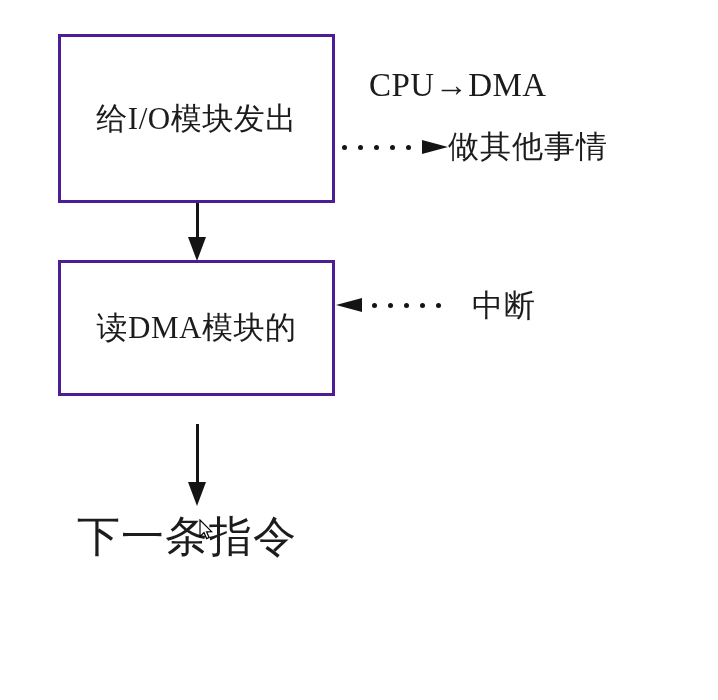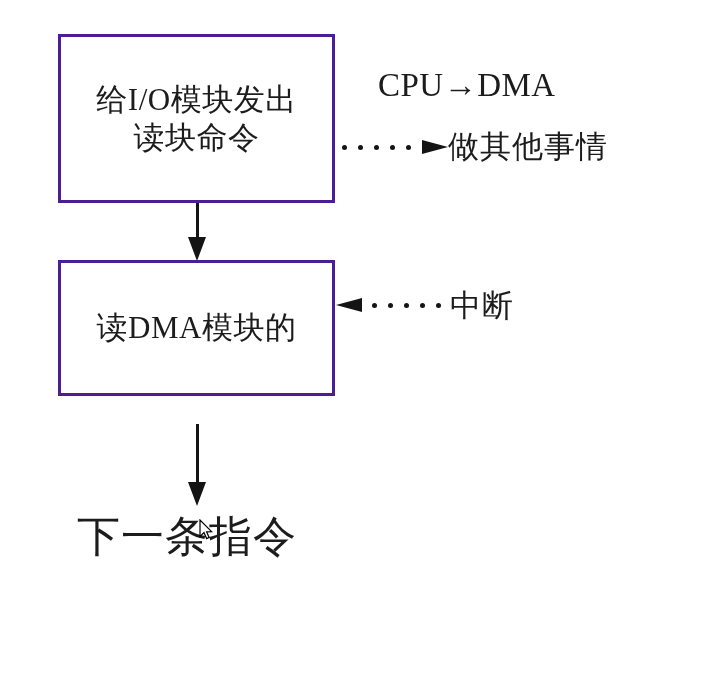--- a/index.html
+++ b/index.html
@@ -146,23 +146,23 @@
     color: #1c1c1c;
   }
   .label-latin {
     font-size: 33px;
     letter-spacing: 0.5px;
   }
   .label-cjk {
     font-size: 31px;
     letter-spacing: 1px;
   }
-  #label-cpu-to-dma { left: 378px; top: 67px; }
+  #label-cpu-to-dma { left: 369px; top: 67px; }
   #label-do-other   { left: 448px; top: 126px; }
-  #label-interrupt  { left: 450px; top: 285px; }
+  #label-interrupt  { left: 472px; top: 285px; }
   #label-dma-to-cpu { left: 369px; top: 341px; }
   #label-next-instr { left: 77px;  top: 508px; font-size: 43px; }
 
   #caption-dma {
     position: absolute;
     left: 80px;
     top: 573px;
     font-size: 30px;
     letter-spacing: 0.5px;
     white-space: nowrap;
@@ -179,21 +179,20 @@
     height: 21px;
   }
 </style>
 </head>
 <body>
 
 <div id="diagram">
 
   <div class="proc-box" id="box-read-cmd">
     <span class="proc-line">给I/O模块发出</span>
-    <span class="proc-line">读块命令</span>
   </div>
 
   <div class="dotted-arrow" id="arrow-do-other">
     <div class="dots">
       <span class="dot" style="left:2px"></span>
       <span class="dot" style="left:18px"></span>
       <span class="dot" style="left:34px"></span>
       <span class="dot" style="left:50px"></span>
       <span class="dot" style="left:66px"></span>
     </div>

